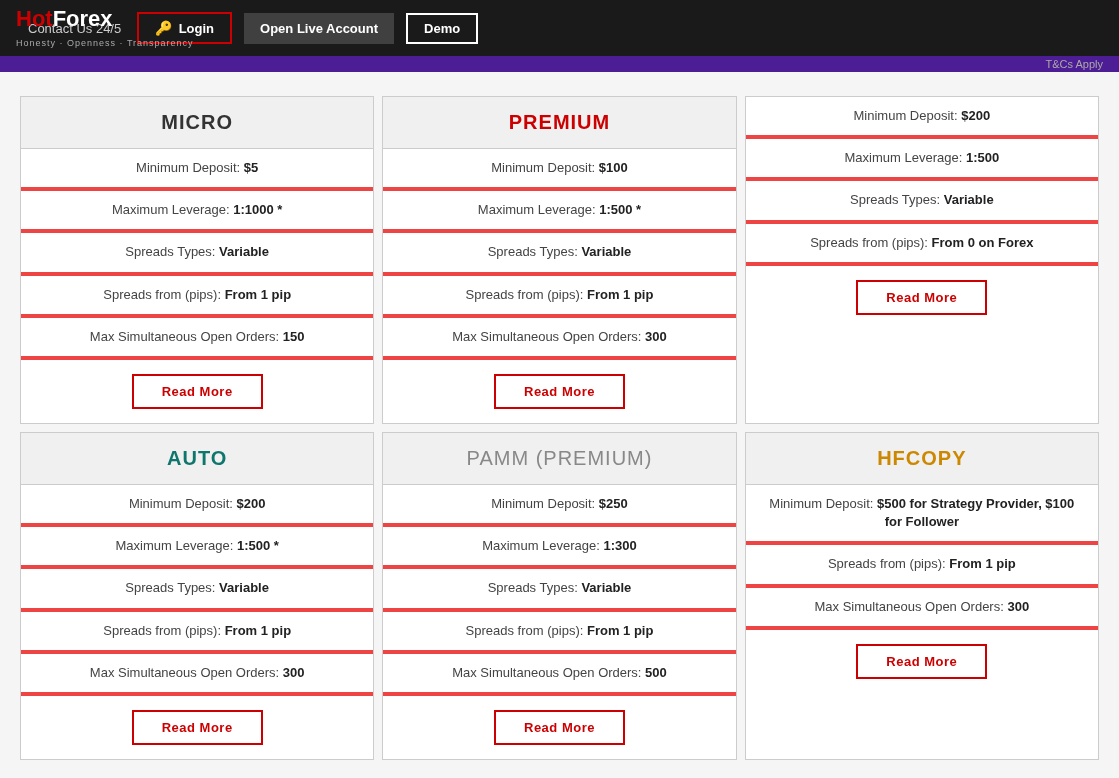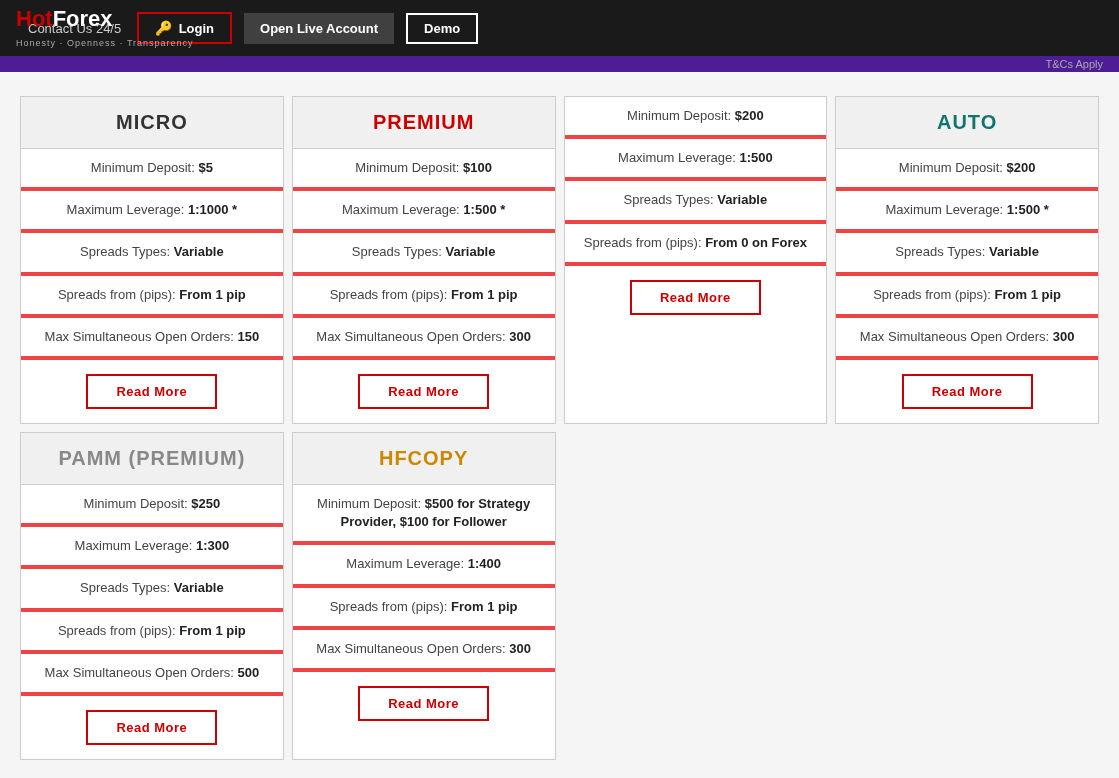--- a/index.html
+++ b/index.html
@@ -86,21 +86,21 @@
       padding: 2px 16px;
       background: #4c1d95;
     }
 
     
     .main {
       padding: 20px 16px;
     }
     .cards-grid {
       display: grid;
-      grid-template-columns: repeat(4, 1fr);
+      grid-template-columns: repeat(3, 1fr);
       gap: 0;
       max-width: 1100px;
       margin: 0 auto;
     }
 
     
     .card {
       background: #ffffff;
       border: 1px solid #cccccc;
       margin: 4px;
@@ -130,21 +130,21 @@
       letter-spacing: 1px;
     }
     .card-title-auto {
       font-size: 20px;
       font-weight: bold;
       color: #0f766e;
       letter-spacing: 1px;
     }
     .card-title-pamm {
       font-size: 20px;
-      font-weight: bold;
+      font-weight: normal;
       color: #888888;
       letter-spacing: 1px;
     }
     .card-title-hfcopy {
       font-size: 20px;
       font-weight: bold;
       color: #cc8800;
       letter-spacing: 1px;
     }
     .card-row {
@@ -314,23 +314,20 @@
     </div>
 
     <div class="card">
       <div class="card-header">
         <span class="card-title-hfcopy">HFCOPY</span>
       </div>
       <div class="card-row">
         <span>Minimum Deposit:</span> <span class="bold">$500 for Strategy Provider, $100 for Follower</span>
       </div>
       <div class="card-row">
-        <span>Maximum Leverage:</span> <span class="bold">1:400</span>
-      </div>
-      <div class="card-row">
         <span>Spreads from (pips):</span> <span class="bold">From 1 pip</span>
       </div>
       <div class="card-row">
         <span>Max Simultaneous Open Orders:</span> <span class="bold">300</span>
       </div>
       <div class="card-row-btn">
         <button class="read-more-btn">Read More</button>
       </div>
     </div>
 

